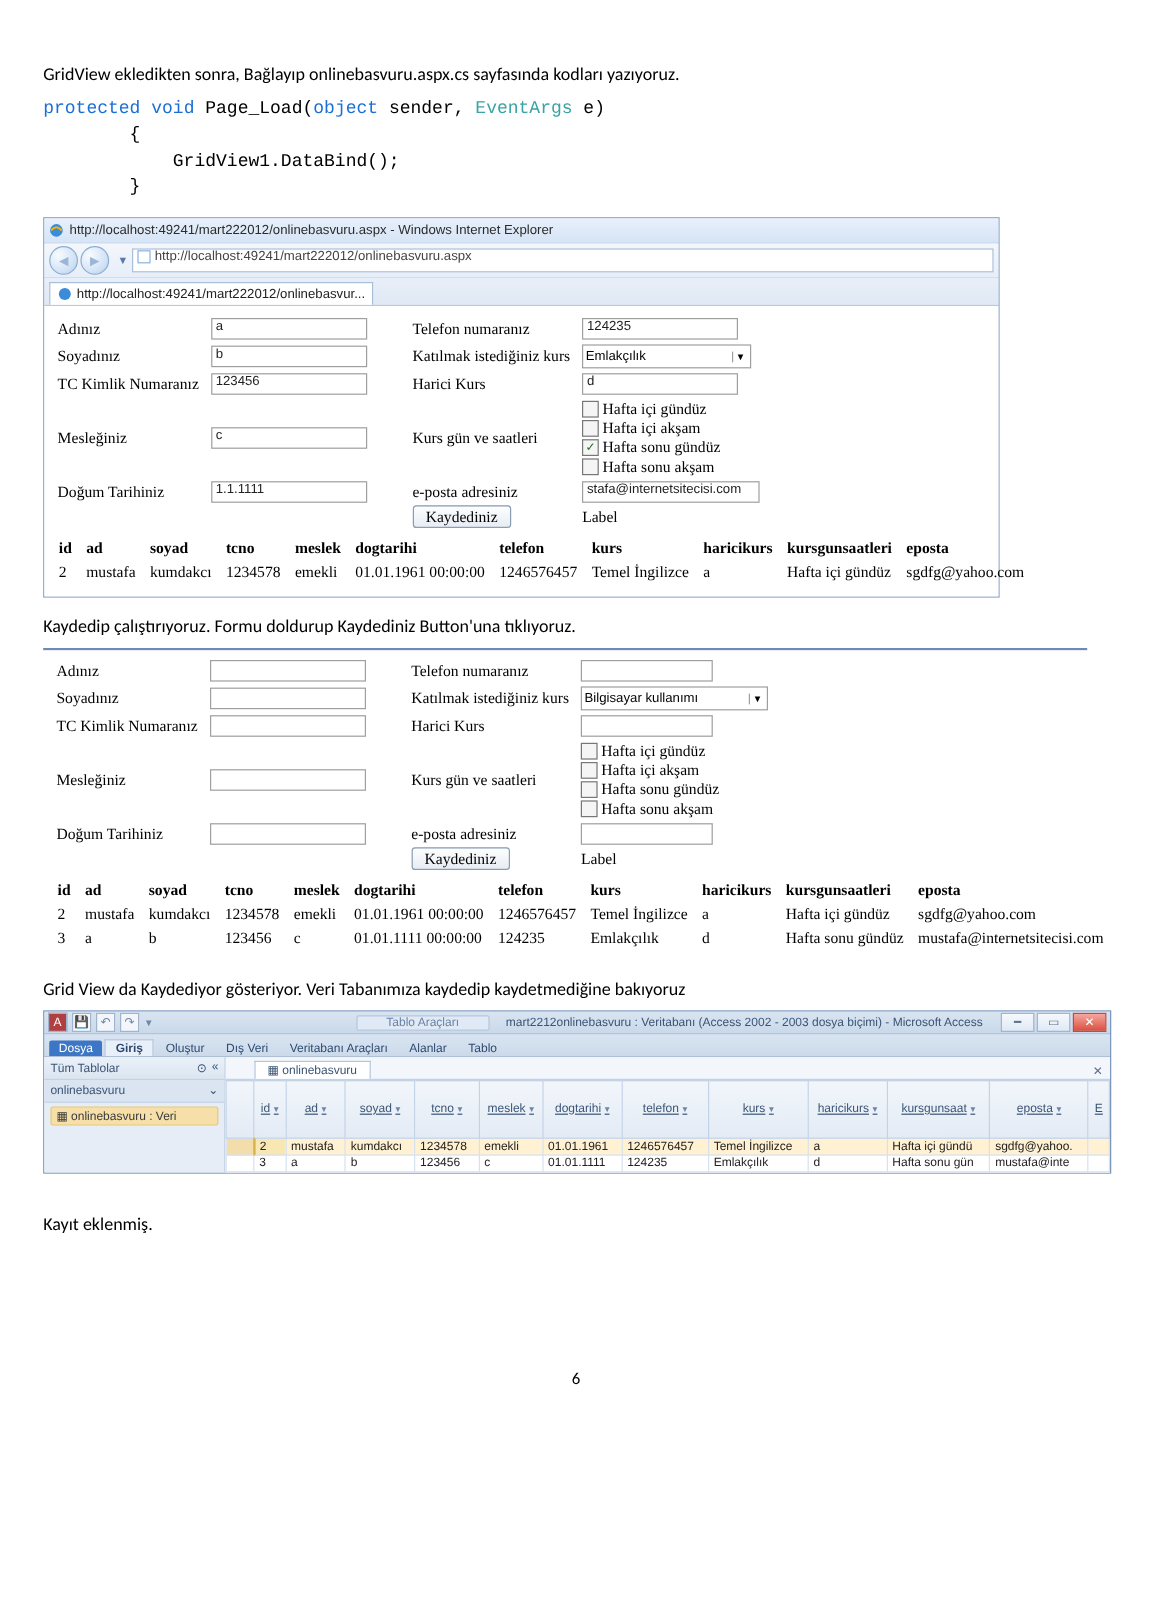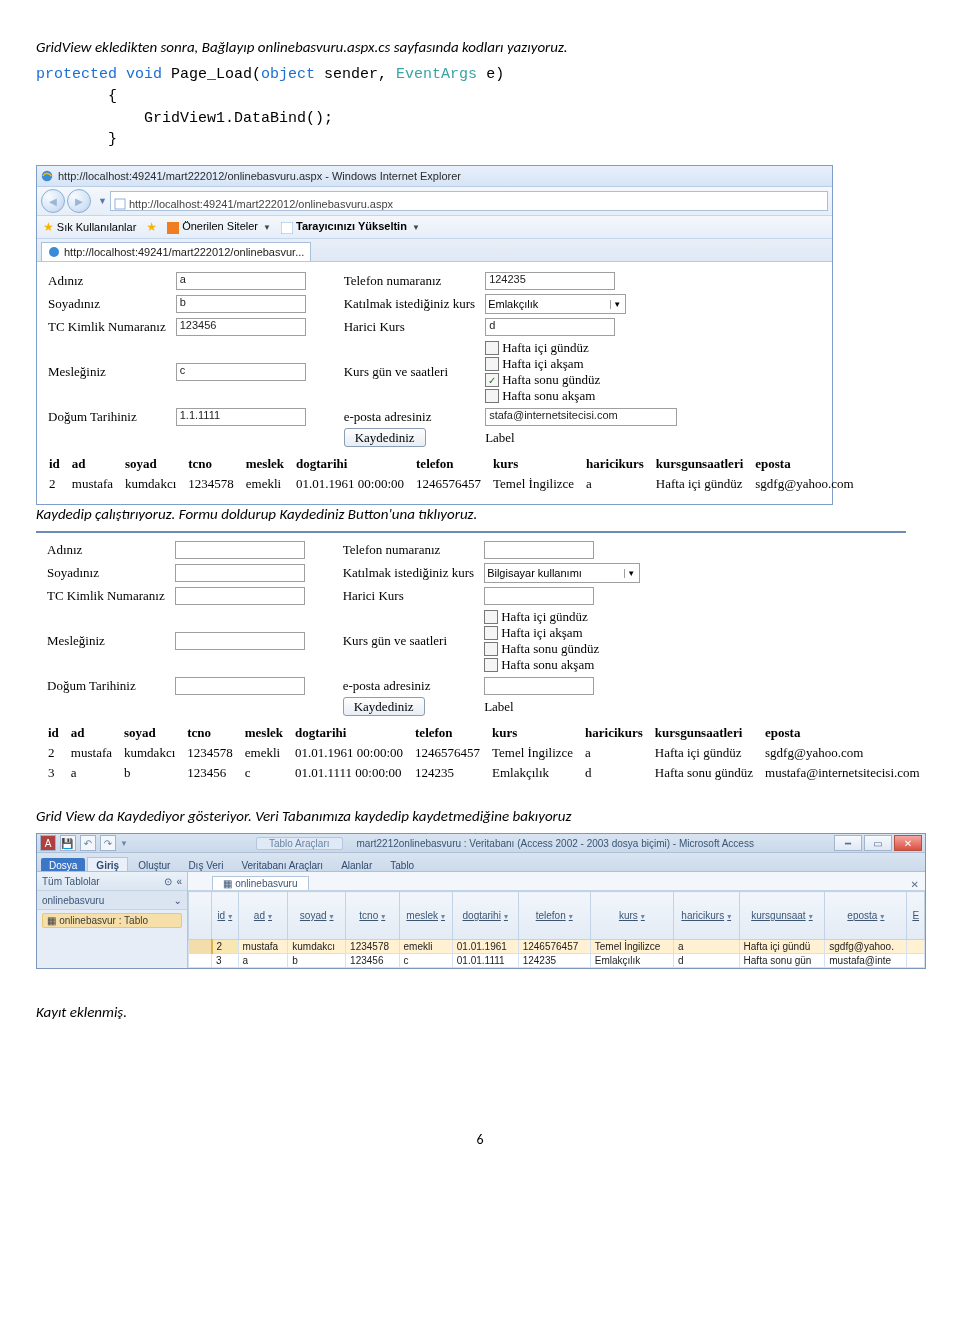--- a/index.html
+++ b/index.html
@@ -5,21 +5,21 @@
   body {
     font-family: Calibri, Arial, sans-serif;
     margin: 0;
     padding: 38px 36px 0 36px;
     font-size: 14px;
     color: #000;
     width: 960px;
     box-sizing: border-box;
     background: #fff;
   }
-  .para { font-size: 15px; margin: 0 0 8px 0; font-style: italic; }
+  .para { font-size: 15px; margin: 16px 0 8px 0; }
   .code {
     font-family: "Courier New", monospace;
     font-size: 15px;
     line-height: 1.45;
     white-space: pre;
     margin: 2px 0 14px 0;
   }
   .kw-blue { color: #1a6fd6; }
   .kw-cyan { color: #3aa3a3; }
 
@@ -52,21 +52,21 @@
   .nav-btns { display: flex; gap: 2px; margin-right: 4px; }
   .nav-circle {
     width: 22px; height: 22px; border-radius: 50%;
     background: radial-gradient(circle at 30% 30%, #f8fbff 0%, #cfe0f4 70%, #a0c0e2 100%);
     border: 1px solid #8baed4;
     display: flex; align-items: center; justify-content: center;
     color: #9bb6d6; font-size: 13px;
   }
   .url-field {
     flex: 1;
-    display: flex; align-items: flex-end;
+    display: flex; align-items: flex-start;
     border: 1px solid #a8bfd9;
     background: #fff;
     height: 18px;
     padding: 0 3px;
     color: #444;
   }
   .ie-favbar {
     background: linear-gradient(#f4f7fb, #e6eef9);
     border-bottom: 1px solid #c5d5ea;
     height: 22px;
@@ -150,21 +150,21 @@
     background: linear-gradient(#d9e4f1,#c9d9ea);
     display: flex; align-items: center; justify-content: space-between;
     padding: 0 3px;
     border-bottom: 1px solid #aebfd6;
   }
   .qat-left { display:flex; align-items:center; gap:4px; }
   .qat-box {
     width:14px;height:14px;border:1px solid #a0b4ce;background:#f3f7fc;
     display:flex;align-items:center;justify-content:center;font-size:10px;color:#6f86a6;
   }
-  .access-title-seg { background:#e0eaf6;border:1px solid #b5c6dd;border-radius:2px;padding:0 12px;font-size:10px;color:#6a83a2;}
+  .access-title-seg { background:#e0eaf6;border:1px solid #b5c6dd;border-radius:2px;padding:0 24px;font-size:10px;color:#6a83a2;margin-left:41px;}
   .win-btns { display:flex; gap:2px; }
   .win-btn { width:26px;height:14px;border:1px solid #a2b5cd;background:linear-gradient(#f6f9fd,#dfe9f5);display:flex;align-items:center;justify-content:center;font-size:10px;color:#5b6f8a;}
   .win-btn.close { background:linear-gradient(#f5a7a0,#d94f3f);color:#fff;border-color:#b55045;}
   .access-ribbon-tabs { height:18px;background:linear-gradient(#d9e4f1,#cbdaea);display:flex;align-items:flex-end;padding:0 4px;gap:2px;border-bottom:1px solid #aebfd6;font-size:10px;color:#2f4a70;}
   .r-tab { padding:2px 8px 0 8px; }
   .r-tab.file { background:#3c76c6;color:#fff;border-radius:2px 2px 0 0;}
   .r-tab.active { background:#e9f0f9;border:1px solid #b4c6dd;border-bottom:none;font-weight:bold;}
   .access-body { display:flex; background:#e6edf6;}
   .access-nav { width:150px;border-right:1px solid #b4c6dd;background:#e6edf6;}
   .nav-head { height:18px;background:linear-gradient(#eaf1f9,#dbe5f1);border-bottom:1px solid #c3d3e6;display:flex;align-items:center;justify-content:space-between;padding:0 5px;font-size:10px;color:#3b5575;}
@@ -205,34 +205,20 @@
       <div class="nav-circle">►</div>
     </div>
     <span style="color:#567aab;font-size:9px;margin:0 3px">▼</span>
     <div class="url-field">
       <svg width="12" height="12" style="margin-right:3px">
           <rect x="1" y="1" width="10" height="10" fill="#fff" stroke="#8bb1e0"></rect>
         </svg>
       <span>http://localhost:49241/mart222012/onlinebasvuru.aspx</span>
     </div>
   </div>
-  <div class="ie-favbar">
-    <span><span class="star">★</span> <span>Sık Kullanılanlar</span></span>
-    <span><span class="star">★</span></span>
-    <span>
-      <span style="display:inline-block;width:12px;height:12px;background:#f07e20;vertical-align:middle"></span>
-      <span>Önerilen Siteler </span><span class="dropdown-arrow">▼</span>
-    </span>
-    <span>
-      <svg width="12" height="12" style="vertical-align:middle">
-          <rect width="12" height="12" fill="#fff" stroke="#8bb1e0"></rect>
-        </svg>
-      <b>Tarayıcınızı Yükseltin </b><span class="dropdown-arrow">▼</span>
-    </span>
-  </div>
   <div class="ie-tabbar">
     <div class="ie-tab">
       <svg width="12" height="12" style="margin-right:4px">
           <circle cx="6" cy="6" r="5" fill="#3a8bd8"></circle>
         </svg>
       <span>http://localhost:49241/mart222012/onlinebasvur...</span>
     </div>
   </div>
 
   <div class="form-pane">
@@ -301,21 +287,21 @@
         </td>
       </tr>
       <tr>
         <td>Doğum Tarihiniz</td>
         <td>
               <div class="tin">1.1.1111</div>
             </td>
         <td></td>
         <td>e-posta adresiniz</td>
         <td>
-              <div class="tin" style="width:192px">stafa@internetsitecisi.com</div>
+              <div class="tin" style="width:148px">stafa@internetsitecisi.com</div>
             </td>
       </tr>
       <tr>
         <td></td>
             <td></td>
             <td></td>
         <td><span class="btn7">Kaydediniz</span></td>
         <td>Label</td>
       </tr>
     </tbody>
@@ -525,21 +511,21 @@
         <span style="display:flex;gap:4px">
             <span>⊙</span>
             <span>«</span>
           </span>
       </div>
       <div class="nav-head" style="background:#dbe5f1">
         <span>onlinebasvuru</span>
           <span>⌄</span>
       </div>
       <div class="nav-item">
-        <span>▦</span> <span>onlinebasvur : Tablo</span>
+        <span>▦</span> <span>onlinebasvuru : Veri</span>
       </div>
     </div>
     <div class="access-sheet">
       <div class="sheet-tab">
         <div class="sheet-tab-x">
           <span>▦</span> <span>onlinebasvuru</span>
         </div>
         <span class="close-x">✕</span>
       </div>
       <table class="access-grid">

